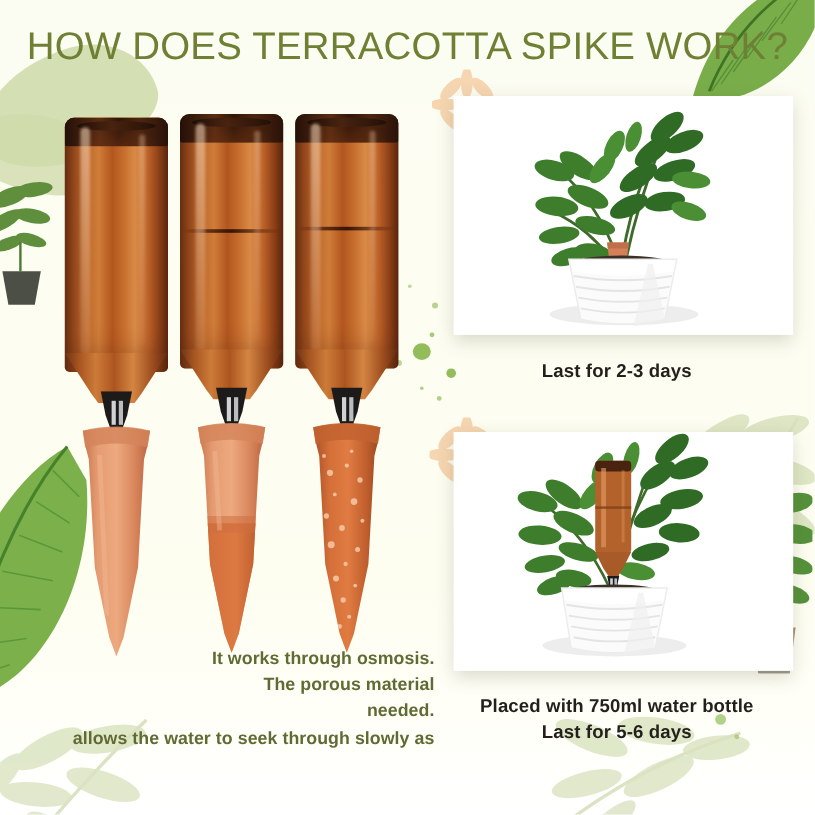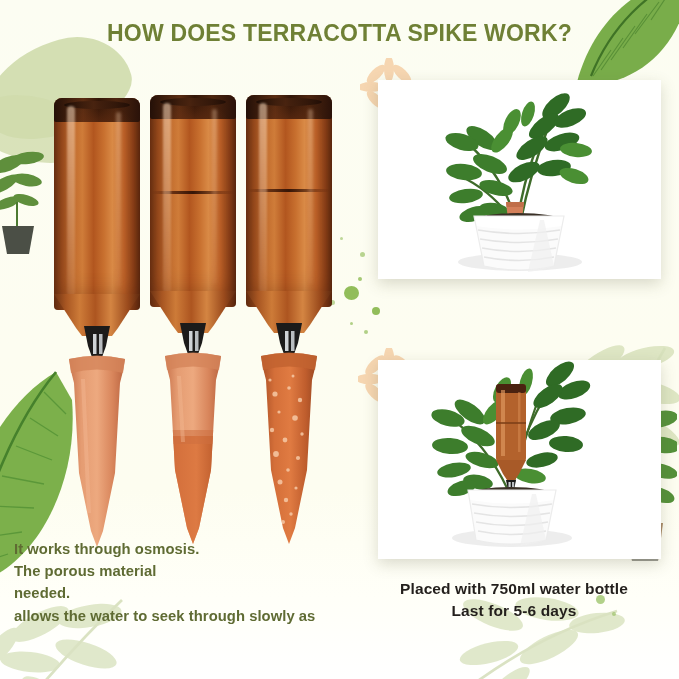--- a/index.html
+++ b/index.html
@@ -50,21 +50,21 @@
   .flower{position:absolute;pointer-events:none;}
   .flower-1{left:360px;top:58px;width:58px;height:58px;}
   .flower-2{left:358px;top:348px;width:62px;height:62px;}
 
   
   .splat{position:absolute;border-radius:50%;background:#7fb23f;pointer-events:none;}
 
   
   .title{
     position:absolute;left:0;right:0;top:20px;text-align:center;
-    font-size:23px;font-weight:bold;letter-spacing:.2px;
+    font-size:32px;font-weight:normal;letter-spacing:.2px;
     color:#6f8035;white-space:nowrap;
   }
 
   
   .spike{position:absolute;width:86px;}
   .spike-1{left:54px;top:98px;}
   .spike-2{left:150px;top:95px;}
   .spike-3{left:246px;top:95px;}
 
   .bottle{position:relative;width:86px;height:230px;}
@@ -129,21 +129,21 @@
     font-size:15.5px;font-weight:bold;line-height:1.42;
     letter-spacing:.1px;
   }
   .caption .line2{display:block;}
   .cap-top{left:364px;top:299px;width:300px;}
   .cap-bot{left:364px;top:578px;width:300px;}
 
   
   .body-text{
     position:absolute;left:14px;top:538px;width:348px;
-    text-align:left;color:#5f6b33;
+    text-align:right;color:#5f6b33;
     font-size:14.8px;font-weight:bold;line-height:1.5;
     letter-spacing:.05px;
   }
   .body-text span{display:block;}
 </style>
 </head>
 <body>
 
 <div id="canvas">
 
@@ -483,20 +483,21 @@
         <path d="M102 159 Q141 166 180 159"></path>
         <path d="M104 168 Q141 175 178 168"></path>
         <path d="M106 177 Q141 184 176 177"></path>
       </g>
       <path d="M96 136 L186 136 L176 186 Q141 194 106 186 Z" fill="none" stroke="#ececec" stroke-width="1.2"></path>
       <path d="M166 140 L176 186 Q160 191 150 192 L162 140 Z" fill="#f0f0f0" opacity=".7"></path>
     </svg>
   </div>
 
   <div class="caption cap-top">
+    <span class="line2">Last for 2-3 days</span>
   </div>
 
   <div class="photo-card photo-bot">
     <svg viewBox="0 0 283 199">
       <rect width="283" height="199" fill="#ffffff"></rect>
       <ellipse cx="134" cy="178" rx="60" ry="9" fill="#e9e9e9" opacity=".8"></ellipse>
 
       <g stroke="#3e6b2a" stroke-width="2.2" fill="none">
         <path d="M132 128 C140 88 158 44 186 10"></path>
         <path d="M130 130 C116 100 98 76 70 56"></path>

